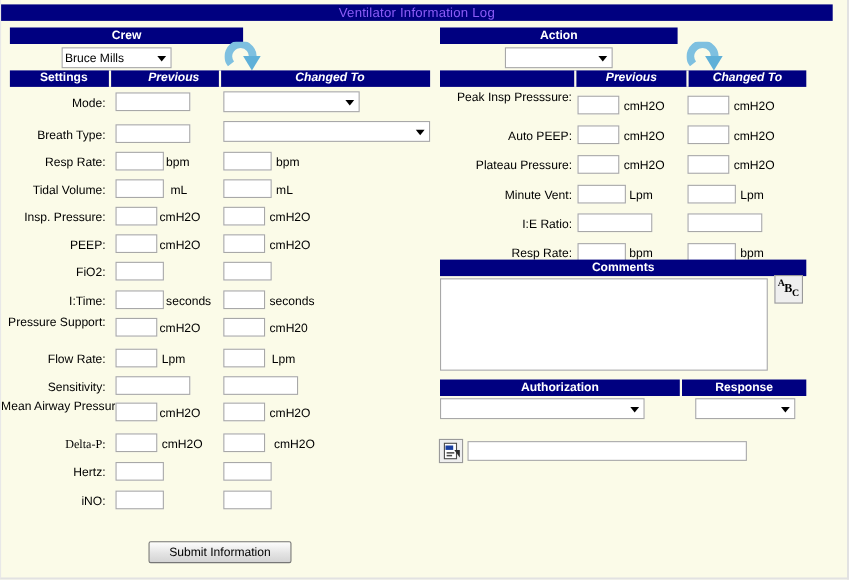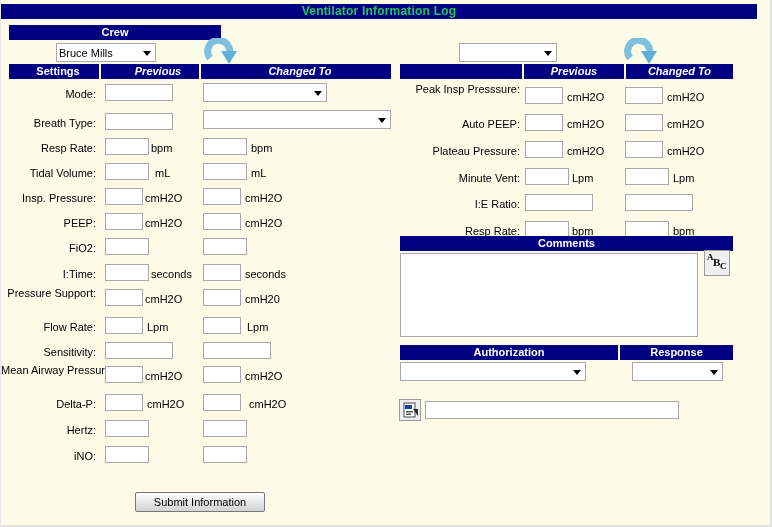--- a/index.html
+++ b/index.html
@@ -17,22 +17,22 @@
     background:#fbfbe8;
     box-sizing:border-box;
     border-right:2px solid #e2e2e2;
     border-bottom:2px solid #e2e2e2;
     border-left:1px solid #e8e8e8;
   }
   
   .titlebar{
     position:absolute;left:0;top:4px;width:756px;height:15px;
     background:#000080;
-    color:#22c55e;
-    font-weight:bold;font-size:12px;
+    color:#8b5cf6;
+    font-weight:normal;font-size:12px;
     text-align:center;
     line-height:15px;
     letter-spacing:.2px;
   }
   
   .band{
     position:absolute;
     background:#000080;
     color:#ffffff;
     font-weight:bold;
@@ -154,20 +154,21 @@
   </svg>
 
   <div class="band" style="left:8px;top:64px;width:382px;">
     <span style="position:absolute;left:0;top:0;width:98px;text-align:center;">Settings</span>
     <span class="italic" style="position:absolute;left:100px;top:0;width:98px;text-align:center;font-style:italic;">Previous</span>
     <span class="italic" style="position:absolute;left:200px;top:0;width:182px;text-align:center;font-style:italic;">Changed To</span>
   </div>
   <div class="sep" style="left:98px;top:64px;"></div>
   <div class="sep" style="left:198px;top:64px;"></div>
 
+  <div class="band" style="left:399px;top:25px;width:216px;">Action</div>
 
   <div class="ddwrap" style="left:458px;top:43px;width:98px;height:19px;">
     <select class="dd">
       <option></option>
     </select>
     <span class="ddarrow"></span>
   </div>
 
   <svg style="position:absolute;left:623px;top:38px;" width="34" height="28" viewBox="0 0 34 28">
     <path d="M6 20 A11 11 0 1 1 25 17" fill="none" stroke="#7ec0e0" stroke-width="7" stroke-linecap="butt"></path>
@@ -244,21 +245,21 @@
   <div class="lbl" style="left:0;top:346px;width:95px;">Sensitivity:</div>
   <input class="tb" style="left: 104px; top: 342px; width: 68px;">
   <input class="tb" style="left: 202px; top: 342px; width: 68px;">
 
   <div class="lbl" style="left:0;top:364px;width:95px;line-height:12px;">Mean Airway Pressure:</div>
   <input class="tb" style="left: 104px; top: 366px; width: 38px;">
   <div class="unit" style="left:144px;top:370px;">cmH2O</div>
   <input class="tb" style="left: 202px; top: 366px; width: 38px;">
   <div class="unit" style="left:244px;top:370px;">cmH2O</div>
 
-  <div class="lbl" style="left:0;top:398px;width:95px;">Delta-P:</div>
+  <div class="lbl" style="left:0;top:398px;width:95px;font-family:Liberation Serif, serif;">Delta-P:</div>
   <input class="tb" style="left: 104px; top: 394px; width: 38px;">
   <div class="unit" style="left:146px;top:398px;">cmH2O</div>
   <input class="tb" style="left: 202px; top: 394px; width: 38px;">
   <div class="unit" style="left:248px;top:398px;">cmH2O</div>
 
   <div class="lbl" style="left:0;top:424px;width:95px;">Hertz:</div>
   <input class="tb" style="left: 104px; top: 420px; width: 44px;">
   <input class="tb" style="left: 202px; top: 420px; width: 44px;">
 
   <div class="lbl" style="left:0;top:450px;width:95px;">iNO:</div>

